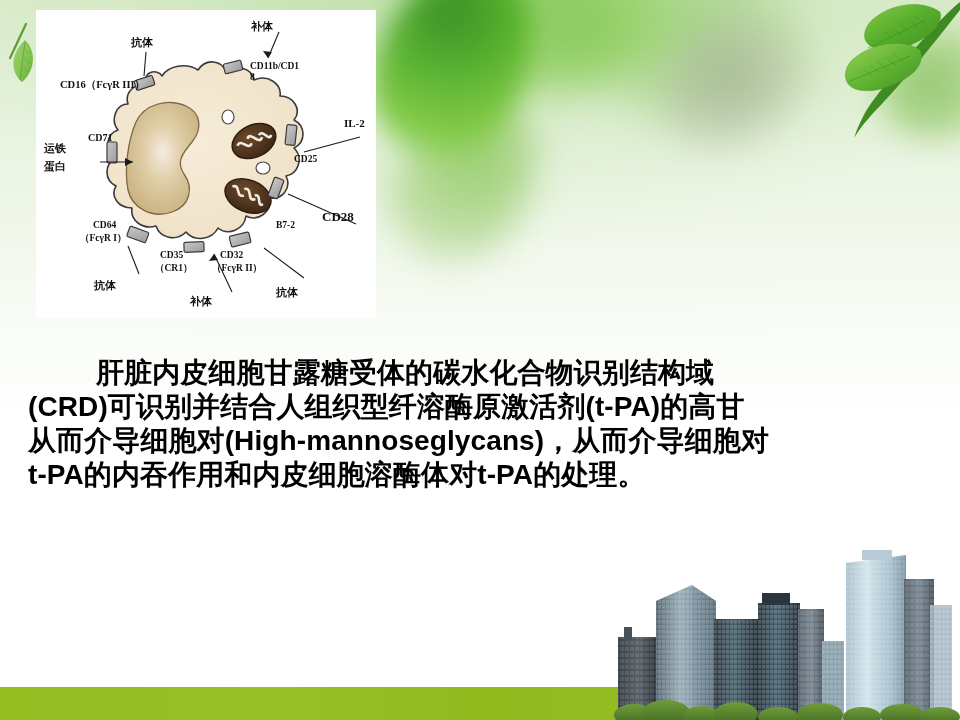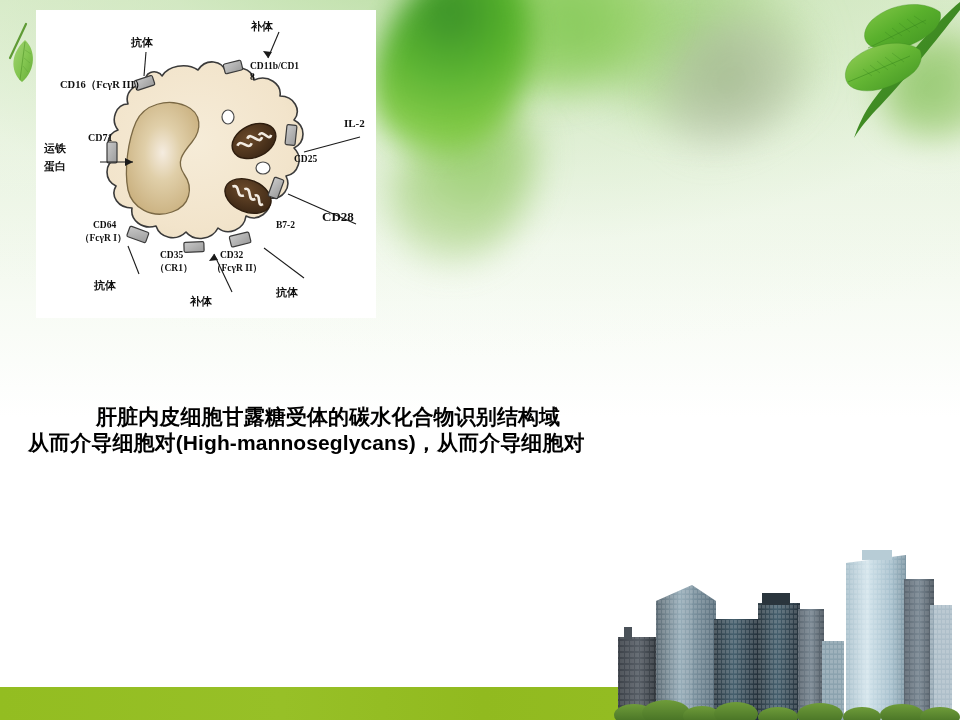--- a/index.html
+++ b/index.html
@@ -114,26 +114,25 @@
   .diagram-card svg { display: block; }
 
   
   .body-text {
     position: absolute;
     left: 28px; top: 356px;
     width: 904px;
     color: #000000;
     font-family: "Liberation Sans", sans-serif;
     font-weight: bold;
-    font-size: 21px;
+    font-size: 28px;
     line-height: 1.22;
     letter-spacing: 0.1px;
     text-align: justify;
     text-justify: inter-character;
-    margin-top: 48px;
   }
   .body-text .indent { display: inline-block; width: 68px; }
 </style>
 </head>
 <body>
 
 <div id="slide">
 
   <div class="bg-wash"></div>
 
@@ -379,16 +378,18 @@
         <text x="176" y="261" font-size="9.5">（FcγR II）</text>
         <text x="58" y="279" font-size="11">抗体</text>
         <text x="154" y="295" font-size="11">补体</text>
         <text x="240" y="286" font-size="11">抗体</text>
       </g>
     </svg>
   </div>
 
   <div class="body-text">
     <div><span class="indent"></span><span>肝脏内皮细胞甘露糖受体的碳水化合物识别结构域</span></div>
+    <div>(CRD)可识别并结合人组织型纤溶酶原激活剂(t-PA)的高甘</div>
     <div>从而介导细胞对(High-mannoseglycans)，从而介导细胞对</div>
+    <div>t-PA的内吞作用和内皮细胞溶酶体对t-PA的处理。</div>
   </div>
 
 </div>
 
 </body></html>

